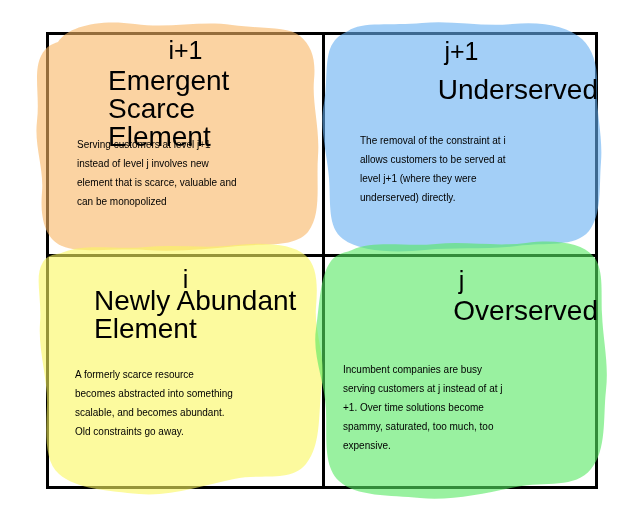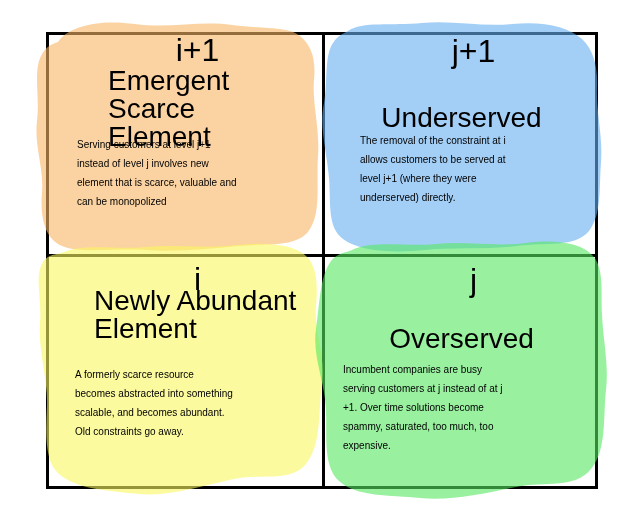--- a/index.html
+++ b/index.html
@@ -13,24 +13,24 @@
   .vline{position:absolute;left:322px;top:32px;width:3px;height:457px;background:#000;z-index:1;}
   .hline{position:absolute;left:46px;top:254px;width:552px;height:3px;background:#000;z-index:1;}
   
   svg.blobs{position:absolute;left:0;top:0;z-index:2;pointer-events:none;}
   
   .quadrant{position:absolute;z-index:3;}
   .q-tl{left:47px;top:33px;width:277px;height:223px;}
   .q-tr{left:325px;top:33px;width:273px;height:223px;border-radius:9px;}
   .q-bl{left:47px;top:257px;width:277px;height:231px;}
   .q-br{left:325px;top:257px;width:273px;height:231px;}
-  .axis-label{position:absolute;left:12px;width:100%;text-align:center;
-              font-size:32px;line-height:30px;}
+  .axis-label{position:absolute;left:0;width:100%;text-align:center;
+              font-size:25px;line-height:30px;}
   .q-title{position:absolute;font-size:28px;line-height:28px;white-space:pre-line;}
-  .q-title.centered{left:0;width:100%;text-align:center;margin-top:28px;}
+  .q-title.centered{left:0;width:100%;text-align:right;}
   .q-body{position:absolute;font-size:10px;line-height:19px;white-space:pre-line;}
   
   .q-tl .axis-label{top:2px;}
   .q-tl .q-title{left:61px;top:34px;}
   .q-tl .q-body{left:30px;top:102px;}
   .q-tr .axis-label{top:3px;}
   .q-tr .q-title{top:43px;}
   .q-tr .q-body{left:35px;top:98px;}
   .q-bl .axis-label{top:7px;}
   .q-bl .q-title{left:47px;top:30px;}

